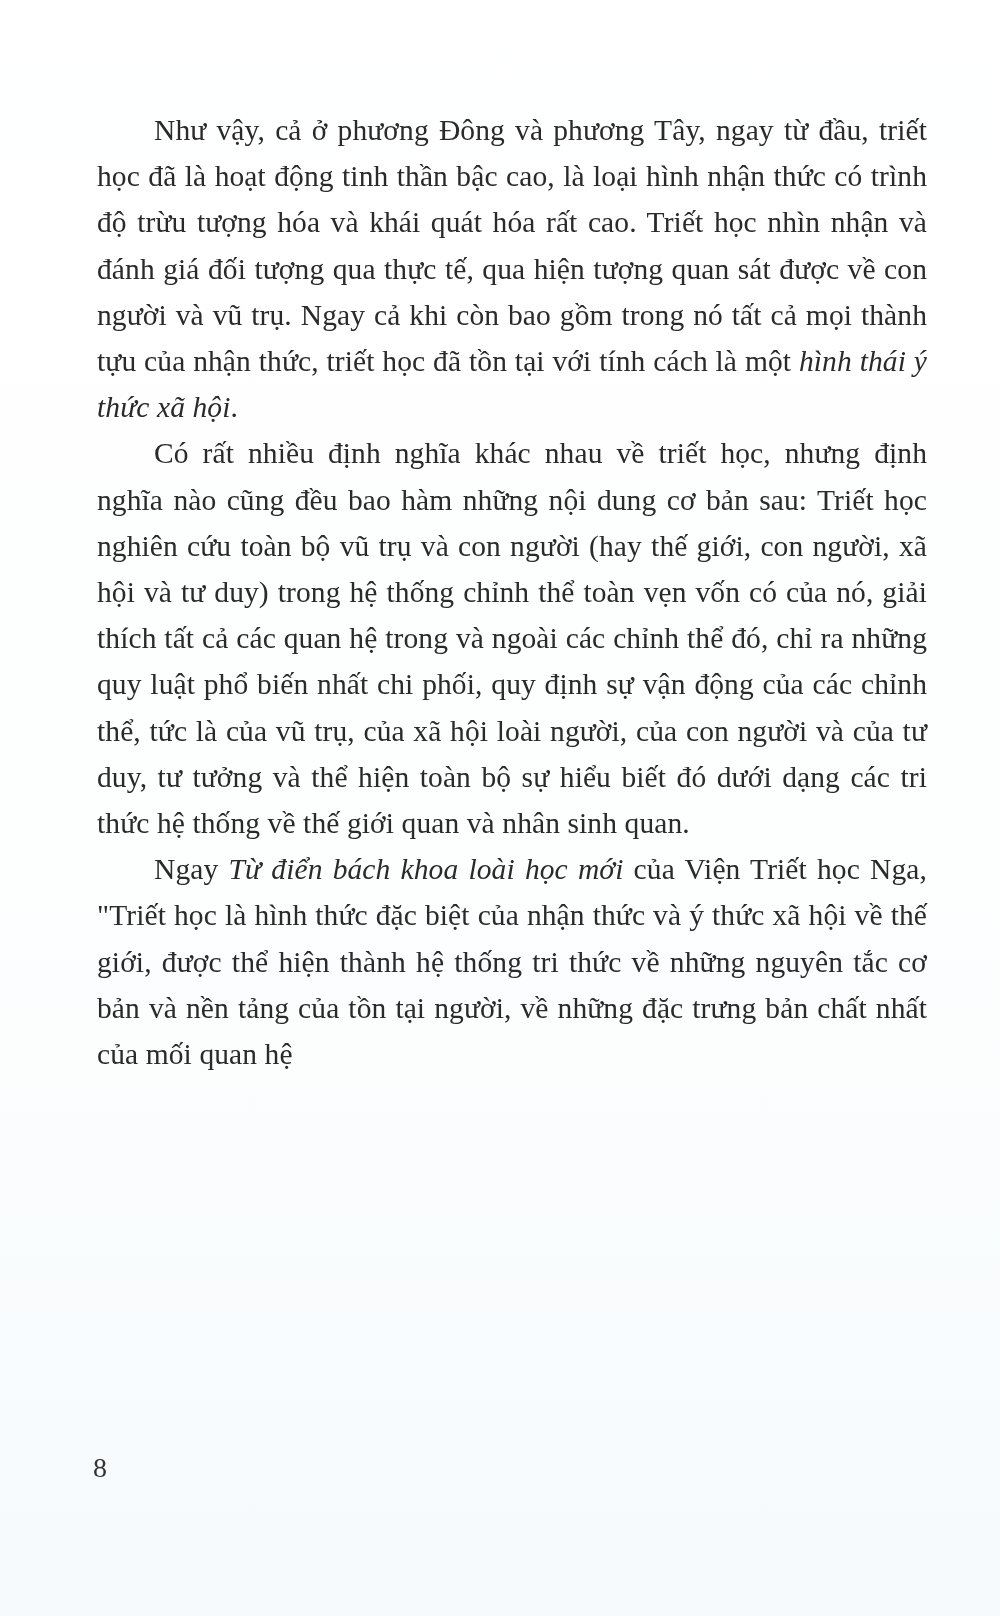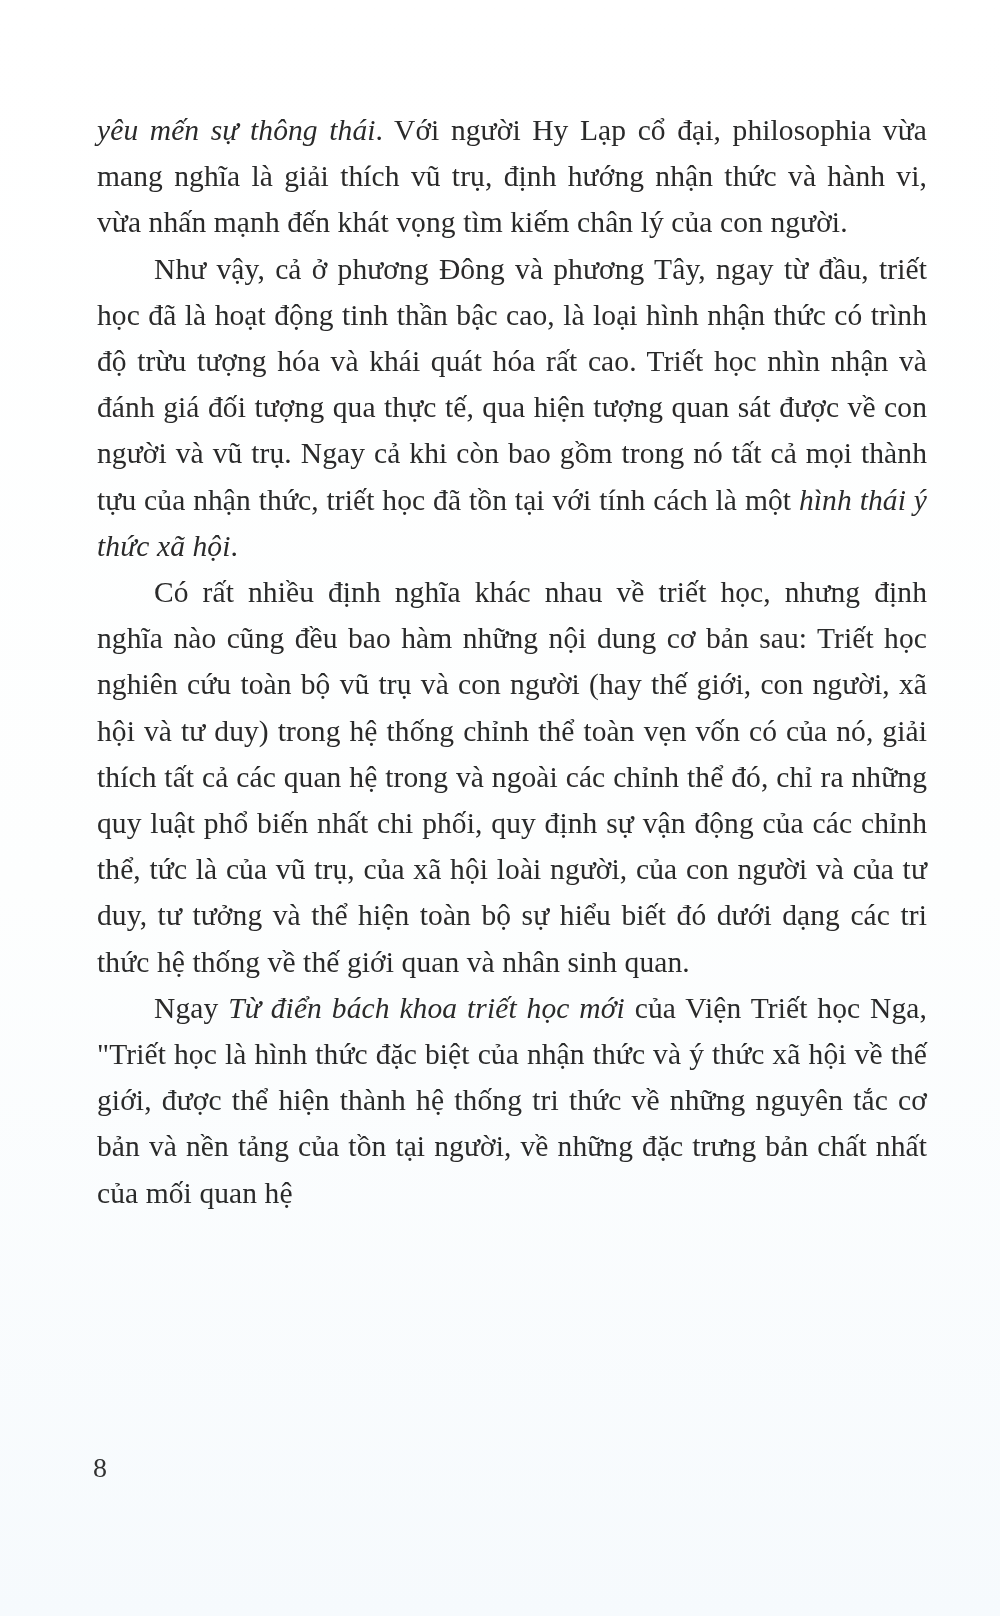--- a/index.html
+++ b/index.html
@@ -42,27 +42,24 @@
       top: 1452px;
       font-family: "Liberation Serif", "DejaVu Serif", serif;
       font-size: 28px;
       color: #333333;
     }
   </style>
 </head>
 <body>
 
 <div class="page">
-  <p>
-    <em>yêu mến sự thông thái</em><span>. Với người Hy Lạp cổ đại, philosophia vừa mang nghĩa là giải thích vũ trụ, định hướng nhận thức và hành vi, vừa nhấn mạnh đến khát vọng tìm kiếm chân lý của con người.</span>
-  </p>
   <p class="indent">
     <span>Như vậy, cả ở phương Đông và phương Tây, ngay từ đầu, triết học đã là hoạt động tinh thần bậc cao, là loại hình nhận thức có trình độ trừu tượng hóa và khái quát hóa rất cao. Triết học nhìn nhận và đánh giá đối tượng qua thực tế, qua hiện tượng quan sát được về con người và vũ trụ. Ngay cả khi còn bao gồm trong nó tất cả mọi thành tựu của nhận thức, triết học đã tồn tại với tính cách là một </span><em>hình thái ý thức xã hội</em><span>.</span>
   </p>
   <p class="indent">
     <span>Có rất nhiều định nghĩa khác nhau về triết học, nhưng định nghĩa nào cũng đều bao hàm những nội dung cơ bản sau: Triết học nghiên cứu toàn bộ vũ trụ và con người (hay thế giới, con người, xã hội và tư duy) trong hệ thống chỉnh thể toàn vẹn vốn có của nó, giải thích tất cả các quan hệ trong và ngoài các chỉnh thể đó, chỉ ra những quy luật phổ biến nhất chi phối, quy định sự vận động của các chỉnh thể, tức là của vũ trụ, của xã hội loài người, của con người và của tư duy, tư tưởng và thể hiện toàn bộ sự hiểu biết đó dưới dạng các tri thức hệ thống về thế giới quan và nhân sinh quan.</span>
   </p>
   <p class="indent">
-    <span>Ngay </span><em>Từ điển bách khoa triết học mới</em><span> của Viện Triết học Nga, "Triết học là hình thức đặc biệt của nhận thức và ý thức xã hội về thế giới, được thể hiện thành hệ thống tri thức về những nguyên tắc cơ bản và nền tảng của tồn tại người, về những đặc trưng bản chất nhất của mối quan hệ</span>
+    <span>Ngay </span><em>Từ điển bách khoa loài học mới</em><span> của Viện Triết học Nga, "Triết học là hình thức đặc biệt của nhận thức và ý thức xã hội về thế giới, được thể hiện thành hệ thống tri thức về những nguyên tắc cơ bản và nền tảng của tồn tại người, về những đặc trưng bản chất nhất của mối quan hệ</span>
   </p>
 </div>
 
 <div class="page-number">8</div>
 
 </body></html>

